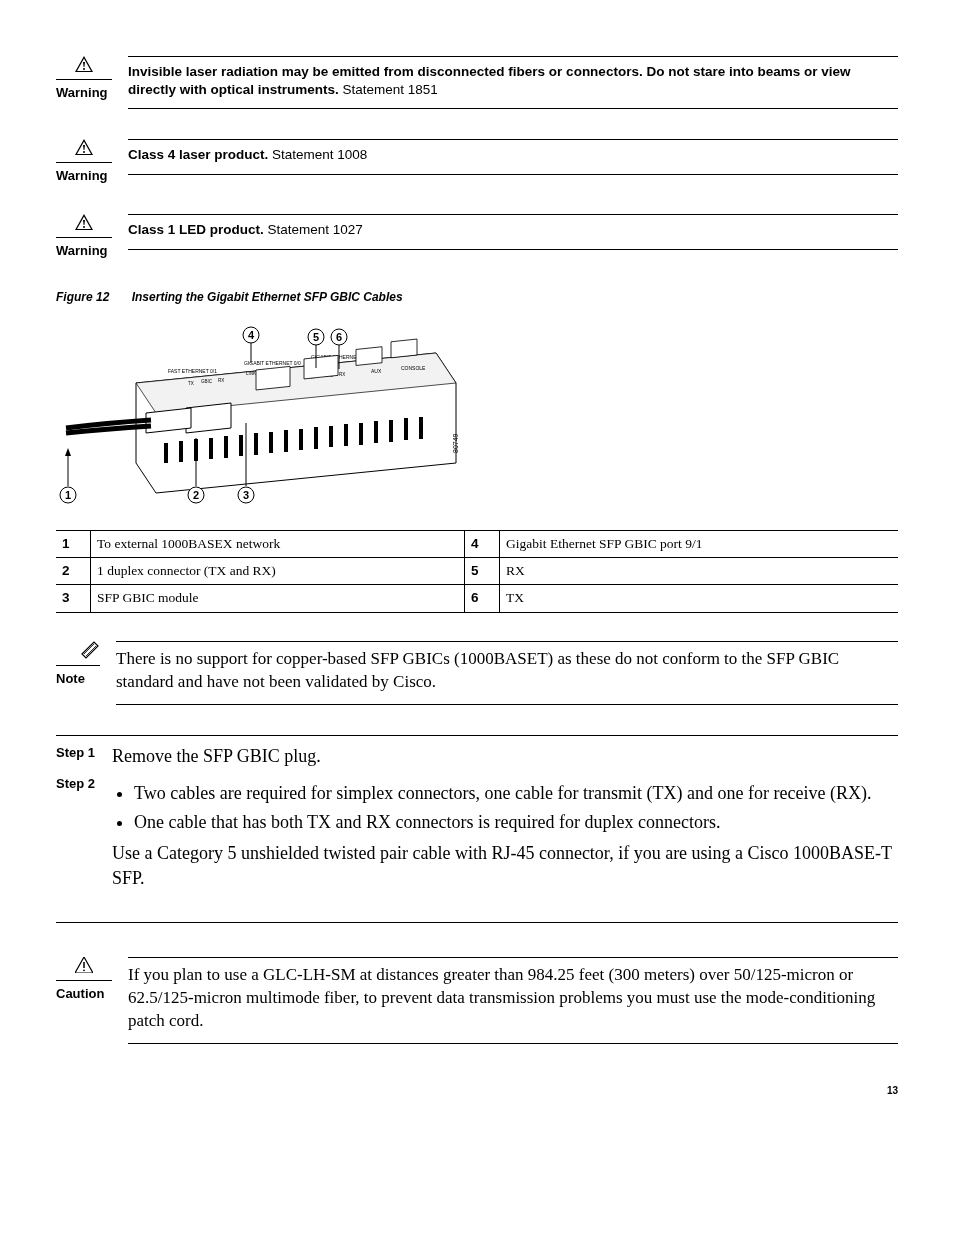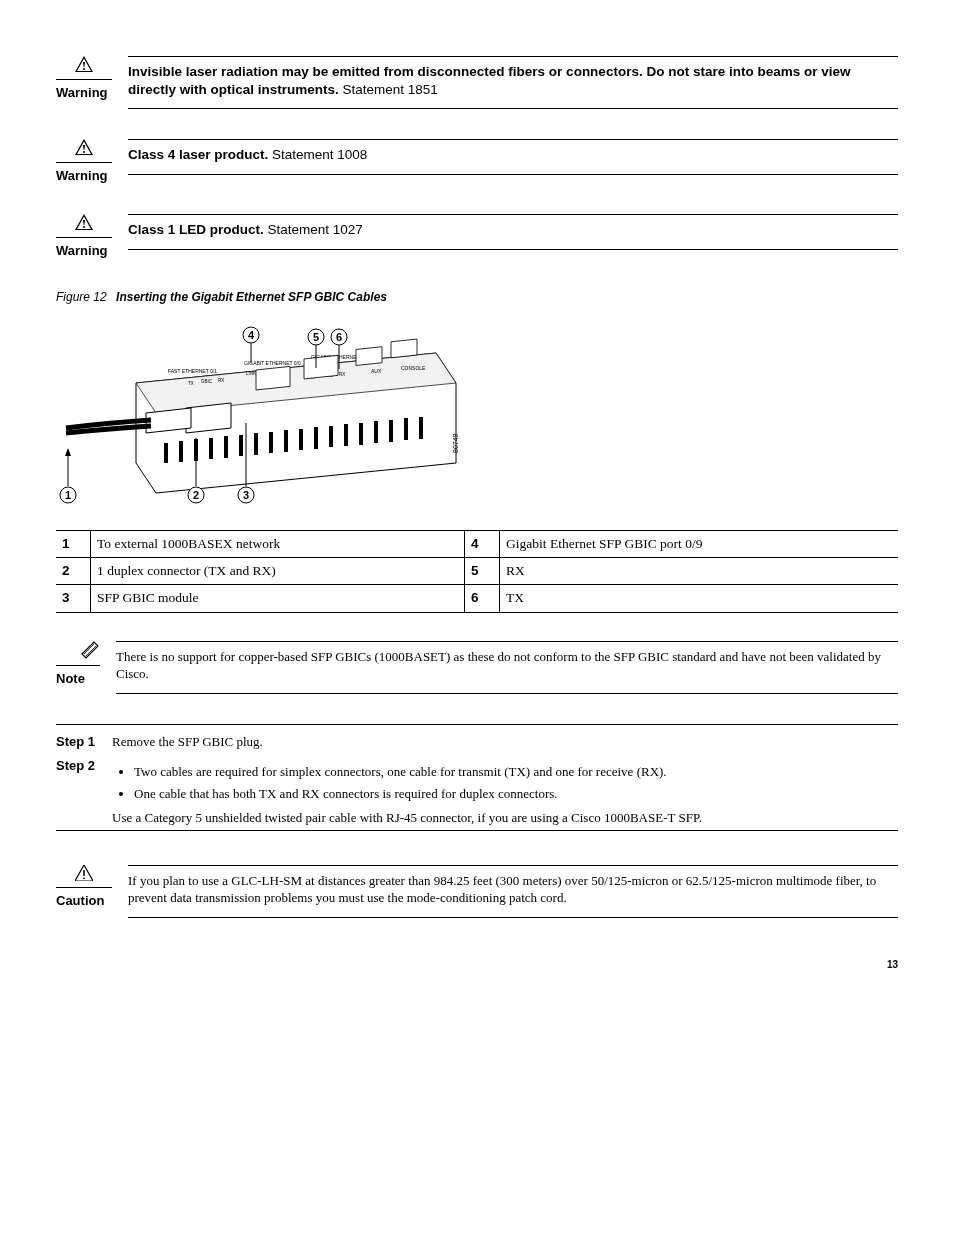--- a/index.html
+++ b/index.html
@@ -50,33 +50,33 @@
 
   .warning-text {
     font-family: Arial, Helvetica, sans-serif;
     font-size: 13.5px;
     line-height: 1.3;
   }
   .warning-text .strong { font-weight: bold; }
 
   .note-caution-text {
     font-family: Georgia, "Times New Roman", serif;
-    font-size: 13px;
+    font-size: 17px;
   }
 
   .figure-caption {
     font-family: Arial, Helvetica, sans-serif;
     font-size: 12px;
     margin-top: 16px;
     margin-bottom: 8px;
   }
   .figure-caption .fig-label {
-    font-weight: normal;
+    font-weight: bold;
     font-style: italic;
-    margin-right: 6px;
+    margin-right: 19px;
   }
   .figure-caption .fig-title {
     font-weight: bold;
     font-style: italic;
   }
 
   .figure-art {
     margin: 6px 0 12px 0;
   }
 
@@ -121,37 +121,37 @@
   table.callout-table td.desc-last {
   }
   table.callout-table tr td:nth-child(3){
      width:22px;
   }
 
   .steps {
     margin-top: 20px;
     border-top: 1px solid #000;
     border-bottom: 1px solid #000;
-    padding: 8px 0 0 0;
+    padding: 8px 0 29px 0;
   }
   .step-row {
     display: flex;
     align-items: flex-start;
     margin-bottom: 6px;
   }
   .step-label {
     width: 56px;
     flex: 0 0 56px;
     font-family: Arial, Helvetica, sans-serif;
     font-weight: bold;
     font-size: 13px;
   }
   .step-body {
     flex: 1 1 auto;
-    font-size: 13px;
+    font-size: 18px;
     line-height: 1.4;
   }
   .step-ul {
     margin: 6px 0;
     padding-left: 22px;
   }
   .step-ul li { margin-bottom: 4px; }
 
   .page-num {
     text-align: right;
@@ -315,21 +315,21 @@
   <text x="402" y="140" font-size="7" font-family="Arial" transform="rotate(-90 402 140)">80749</text>
 </svg>
 </div>
 
 <table class="callout-table">
   <tbody>
       <tr>
     <td class="num">1</td>
     <td class="desc">To external 1000BASEX network</td>
     <td class="num">4</td>
-    <td class="desc-last">Gigabit Ethernet SFP GBIC port 0/9</td>
+    <td class="desc-last">Gigabit Ethernet SFP GBIC port 9/1</td>
   </tr>
   <tr>
     <td class="num">2</td>
     <td class="desc">1 duplex connector (TX and RX)</td>
     <td class="num">5</td>
     <td class="desc-last">RX</td>
   </tr>
   <tr>
     <td class="num">3</td>
     <td class="desc">SFP GBIC module</td>

